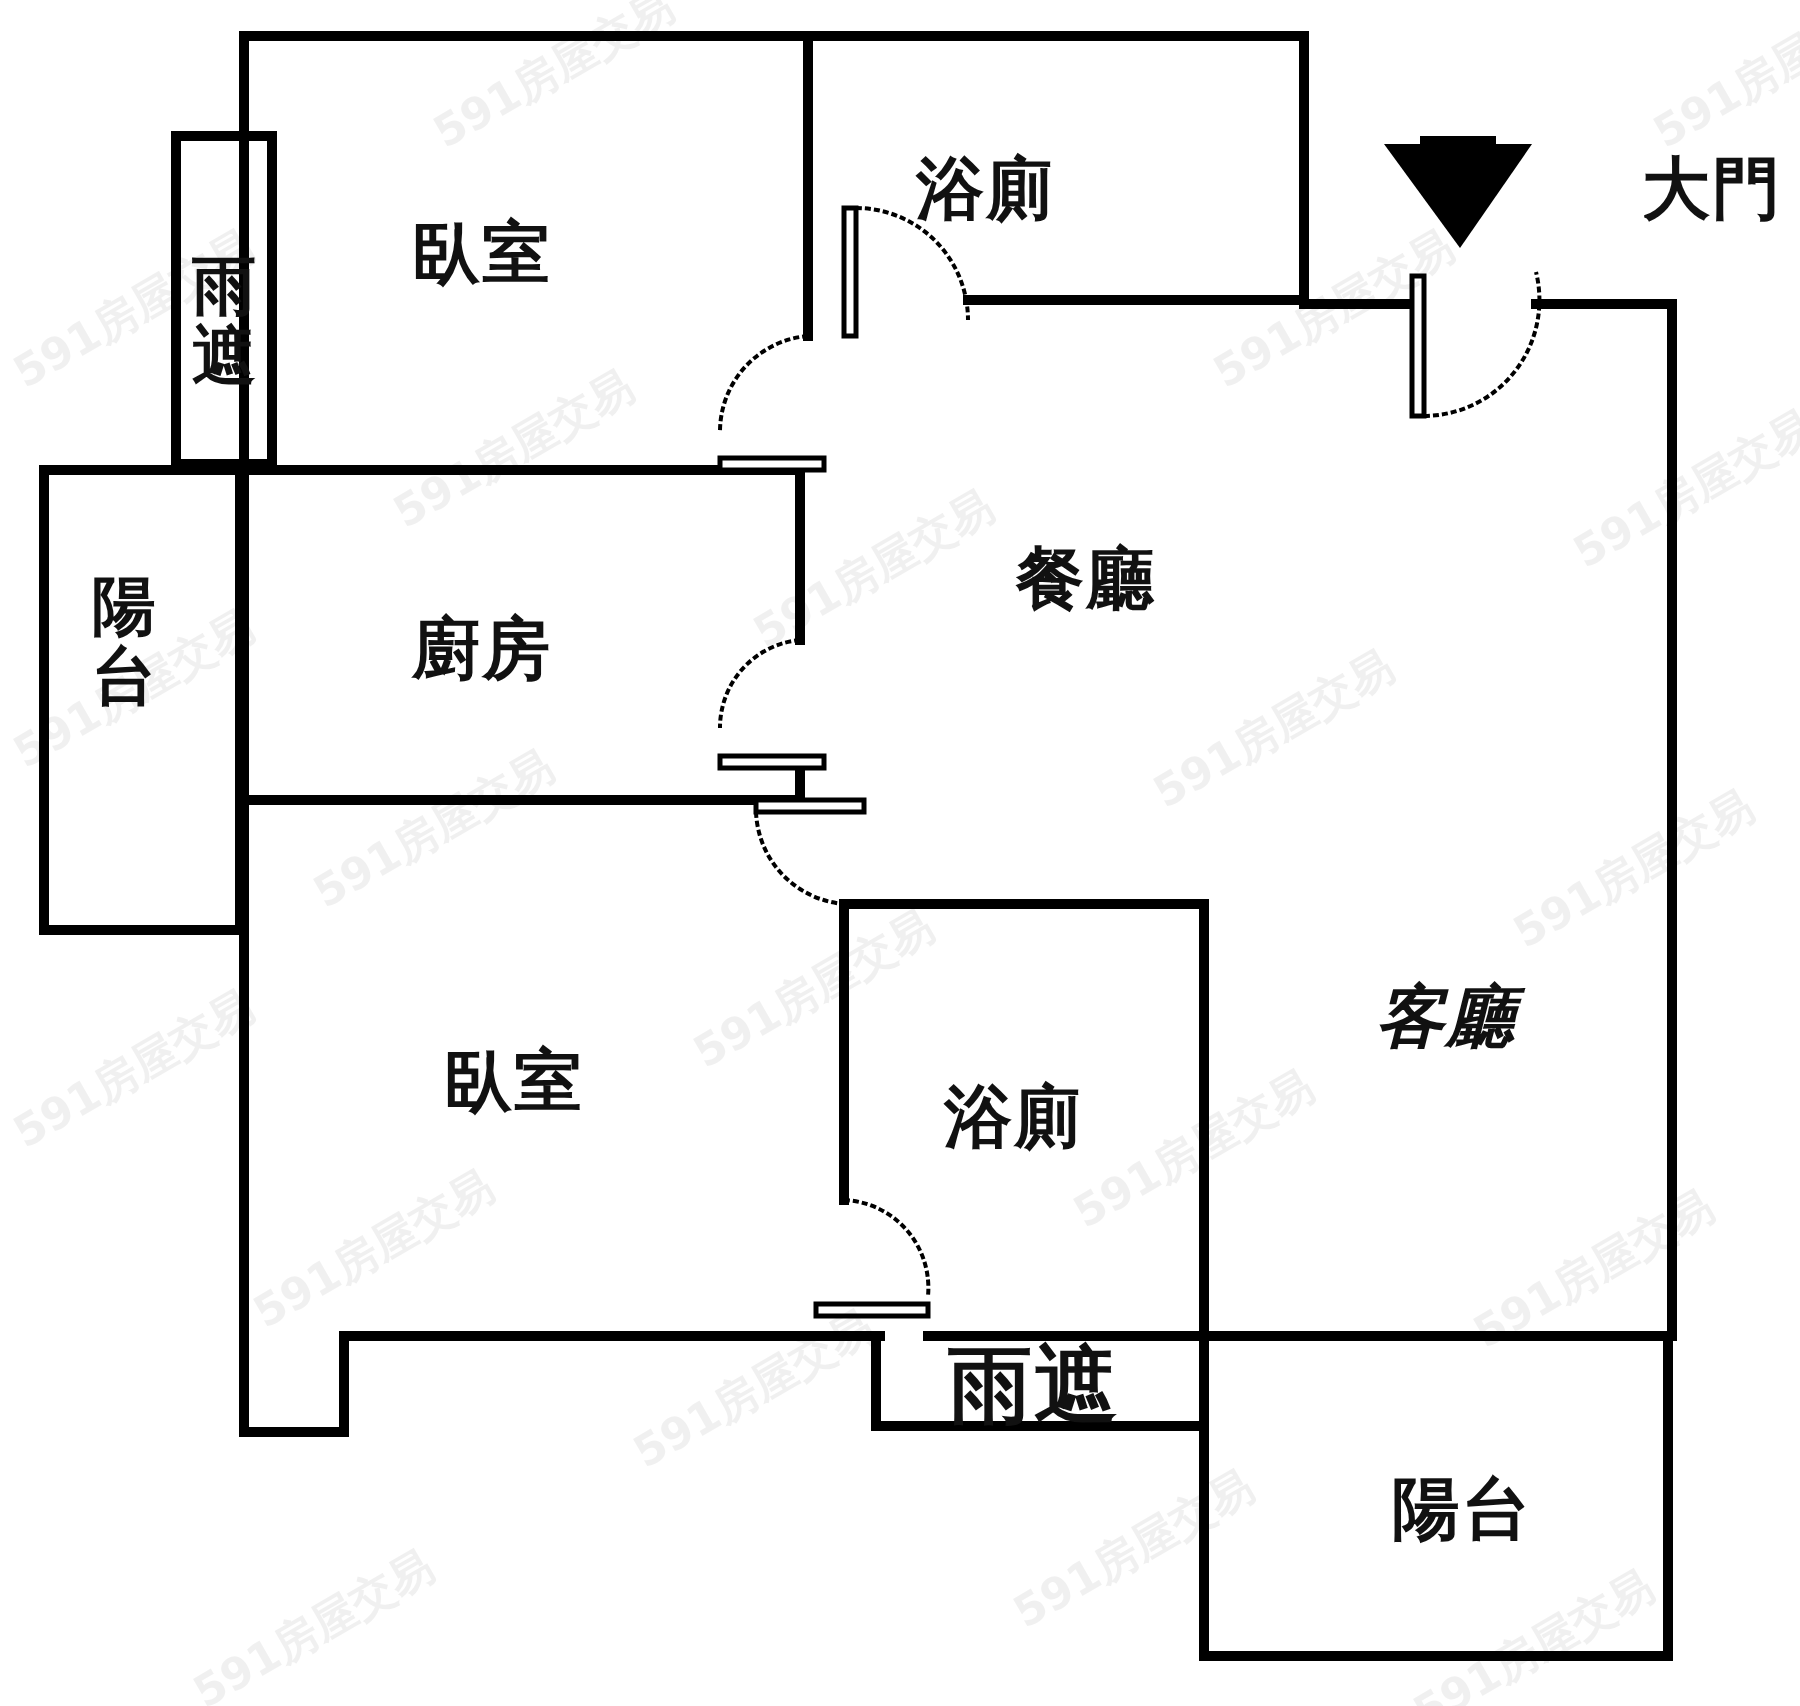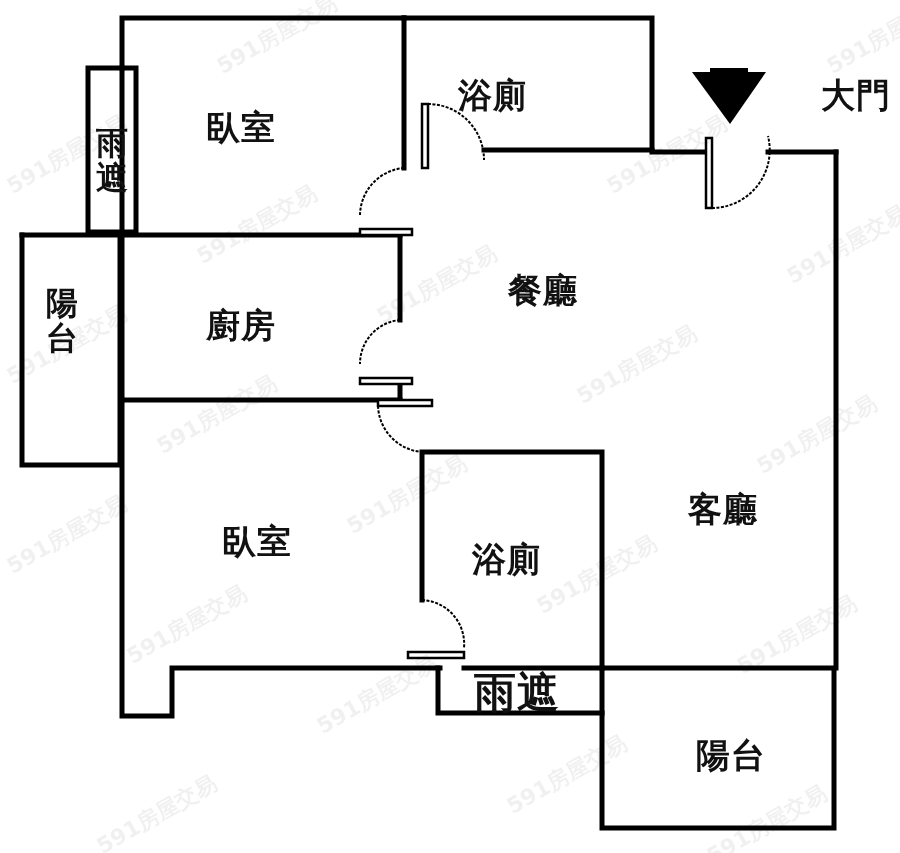--- a/index.html
+++ b/index.html
@@ -71,21 +71,21 @@
 </svg>
 
 <div class="room-label" style="left:206px;top:110px;">臥室</div>
 <div class="room-label" style="left:458px;top:78px;">浴廁</div>
 <div class="vlabel" style="left:94px;top:126px;">雨<br>遮</div>
 <div class="vlabel" style="left:44px;top:286px;">陽<br>台</div>
 <div class="room-label" style="left:206px;top:308px;">廚房</div>
 <div class="room-label" style="left:508px;top:273px;">餐廳</div>
 <div class="room-label" style="left:222px;top:524px;">臥室</div>
 <div class="room-label" style="left:472px;top:542px;">浴廁</div>
-<div class="room-label" style="left:688px;top:492px;">客廳</div>
+<div class="room-label" style="left:688px;top:492px;font-style:italic;">客廳</div>
 <div class="room-label" style="left:474px;top:672px;font-size:42px;">雨遮</div>
 <div class="room-label" style="left:696px;top:738px;">陽台</div>
 <div class="room-label" style="left:788px;top:78px;margin-left:33px;">大門</div>
 
 <div class="watermark" style="left:210px;top:20px;">591房屋交易</div>
 <div class="watermark" style="left:820px;top:20px;">591房屋交易</div>
 <div class="watermark" style="left:0px;top:140px;">591房屋交易</div>
 <div class="watermark" style="left:600px;top:140px;">591房屋交易</div>
 <div class="watermark" style="left:190px;top:210px;">591房屋交易</div>
 <div class="watermark" style="left:780px;top:230px;">591房屋交易</div>

